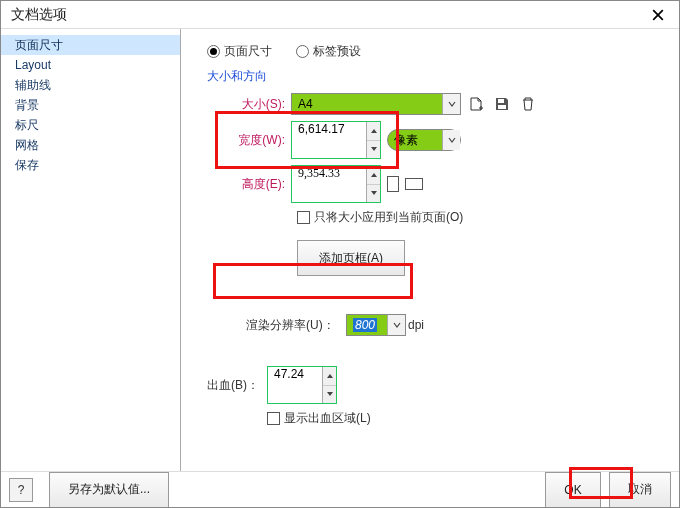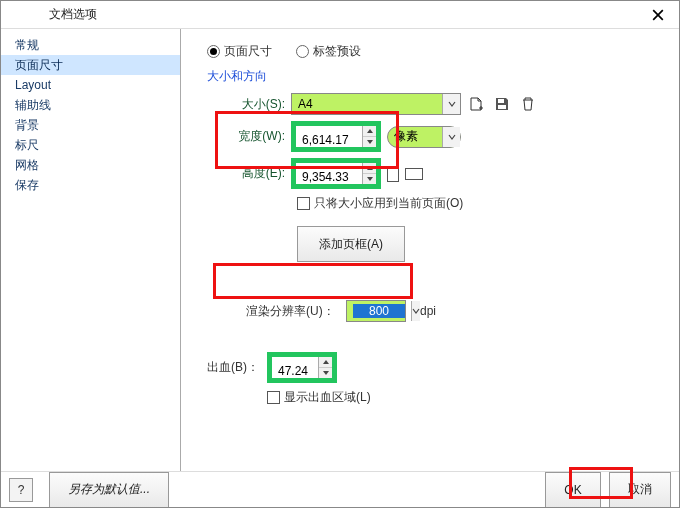--- a/index.html
+++ b/index.html
@@ -13,21 +13,21 @@
     position: relative;
     border: 1px solid #888;
   }
   
   .titlebar {
     height: 28px;
     display: flex; align-items: center; justify-content: space-between;
     padding: 0 8px 0 10px;
     border-bottom: 1px solid #ddd;
   }
-  .titlebar .title { font-size: 12px; color:#222;margin-left:38px; }
+  .titlebar .title { font-size: 14px; color:#222; }
   .titlebar .close {
     width: 26px; height: 20px; display:flex; align-items:center; justify-content:center;
     cursor: pointer;
   }
   .titlebar .close svg { width:12px; height:12px; }
 
   .body {
     display: flex;
     height: calc(100% - 28px - 36px);
   }
@@ -64,37 +64,37 @@
     display:inline-flex; align-items:center; justify-content:center; margin-right:4px;
   }
   .radio.checked::after {
     content:""; width:7px; height:7px; background:#000; border-radius:50%;
   }
   .radio-label { display:inline-flex; align-items:center; cursor:pointer; }
 
   .section-label { margin: 6px 0 8px 0; color:#1d4ed8; }
 
   .row { display:flex; align-items:center; margin-bottom:6px; }
-  .row .lab { width: 58px; text-align:right; padding-right:6px; color:#14532d;}
+  .row .lab { width: 58px; text-align:right; padding-right:6px; color:#be185d;}
   .lab-wide { width: 100px; text-align:left; padding-right:6px;margin-left:39px; }
 
   .combo {
     display:flex; align-items:center;
-    border:1px solid #888; height:22px; background:#bef264;
+    border:1px solid #888; height:22px; background:#84cc16;
   }
   .combo .txt { padding: 0 6px; flex:1; color:#000; }
   .combo .arr {
     width:18px; height:100%; border-left:1px solid #aaa;
     display:flex; align-items:center; justify-content:center; background:#f2f2f2;
   }
   .combo .arr svg { width:8px; height:8px; }
 
   .spin {
-    display:flex; align-items:flex-end;
-    border:5px solid #22c55e; height:31px; background:#fff;
+    display:flex; align-items:flex-start;
+    border:1px solid #22c55e; height:38px; background:#fff;
   }
   .spin .txt { padding: 0 6px; flex:1; color:#000; }
   .spin .btns {
     width:14px; height:100%; border-left:1px solid #aaa;
     display:flex; flex-direction:column;
   }
   .spin .btns div {
     flex:1; display:flex; align-items:center; justify-content:center; background:#f0f0f0;
   }
   .spin .btns div:first-child { border-bottom:1px solid #ccc; }
@@ -127,21 +127,21 @@
   .btn-long { min-width: 108px; }
 
   .highlight-box {
     position:absolute; border:3px solid #e11; pointer-events:none;
   }
   .hb1 { left: 214px; top: 110px; width: 184px; height: 58px; }
   .hb2 { left: 212px; top: 262px; width: 200px; height: 36px; }
   .hb3 { left: 568px; top: 466px; width: 64px; height: 32px; }
 
   
-  .sel-blue { background:#1f74d1; color:#fff; padding:0 16px; }
+  .sel-blue { background:#1f74d1; color:#fff; padding:0 2px;font-style:italic; }
 
   
   .footer {
     position:absolute; left:0; right:0; bottom:0; height:36px;
     display:flex; align-items:center; border-top:1px solid #ddd;
     padding: 0 8px;
   }
   .footer .help {
     width:24px; height:24px; border:1px solid #999; background:#f3f3f3;
     display:flex; align-items:center; justify-content:center; cursor:pointer;
@@ -161,21 +161,20 @@
   <div class="close">
     <svg viewBox="0 0 10 10">
         <path d="M1 1 L9 9 M9 1 L1 9" stroke="#000" stroke-width="1.4"></path>
       </svg>
   </div>
 </div>
 
 <div class="body">
 
   <div class="sidebar">
-    <div class="item"><span>常规</span></div>
     <div class="item selected"><span>页面尺寸</span></div>
     <div class="item"><span>Layout</span></div>
     <div class="item"><span>辅助线</span></div>
     <div class="item"><span>背景</span></div>
     <div class="item"><span>标尺</span></div>
     <div class="item"><span>网格</span></div>
     <div class="item"><span>保存</span></div>
   </div>
 
   <div class="content">
@@ -248,21 +247,21 @@
           <span class="arr">
               <svg viewBox="0 0 8 8">
                 <path d="M1 2 L4 6 L7 2" fill="none" stroke="#444" stroke-width="1.2"></path>
               </svg>
             </span>
         </div>
       </div>
 
       <div class="row">
         <span class="lab">高度(E):</span>
-        <div class="spin" style="width:90px;">
+        <div class="spin" style="width:90px;font-family:Liberation Serif, serif;">
           <span class="txt">9,354.33</span>
           <span class="btns">
             <div>
                 <svg viewBox="0 0 6 4">
                   <path d="M0 4 L3 0 L6 4z" fill="#444"></path>
                 </svg>
               </div>
             <div>
                 <svg viewBox="0 0 6 4">
                   <path d="M0 0 L3 4 L6 0z" fill="#444"></path>
@@ -291,21 +290,21 @@
     <div class="row" style="margin-top:38px;">
       <span class="lab-wide">渲染分辨率(U)：</span>
       <div class="combo" style="width:60px;">
         <span class="txt"><span class="sel-blue">800</span></span>
         <span class="arr">
             <svg viewBox="0 0 8 8">
               <path d="M1 2 L4 6 L7 2" fill="none" stroke="#444" stroke-width="1.2"></path>
             </svg>
           </span>
       </div>
-      <span style="margin-left:14px;">dpi</span>
+      <span style="margin-left:2px;">dpi</span>
     </div>
 
     <div class="row" style="margin-top:30px;">
       <span style="width:60px;">出血(B)：</span>
       <div class="spin" style="width:70px;">
         <span class="txt">47.24</span>
         <span class="btns">
           <div>
               <svg viewBox="0 0 6 4">
                 <path d="M0 4 L3 0 L6 4z" fill="#444"></path>
@@ -326,21 +325,21 @@
       </span>
     </div>
 
   </div>
 </div>
 
 <div class="footer">
   <div class="help">
     <span>?</span>
   </div>
-  <span class="btn" style="min-width:110px;font-style:italic;">
+  <span class="btn" style="min-width:110px;">
     <span>另存为默认值...</span>
   </span>
   <span class="spacer"></span>
   <span class="btn ok">
     <span>OK</span>
   </span>
   <span class="btn">
     <span>取消</span>
   </span>
 </div>

